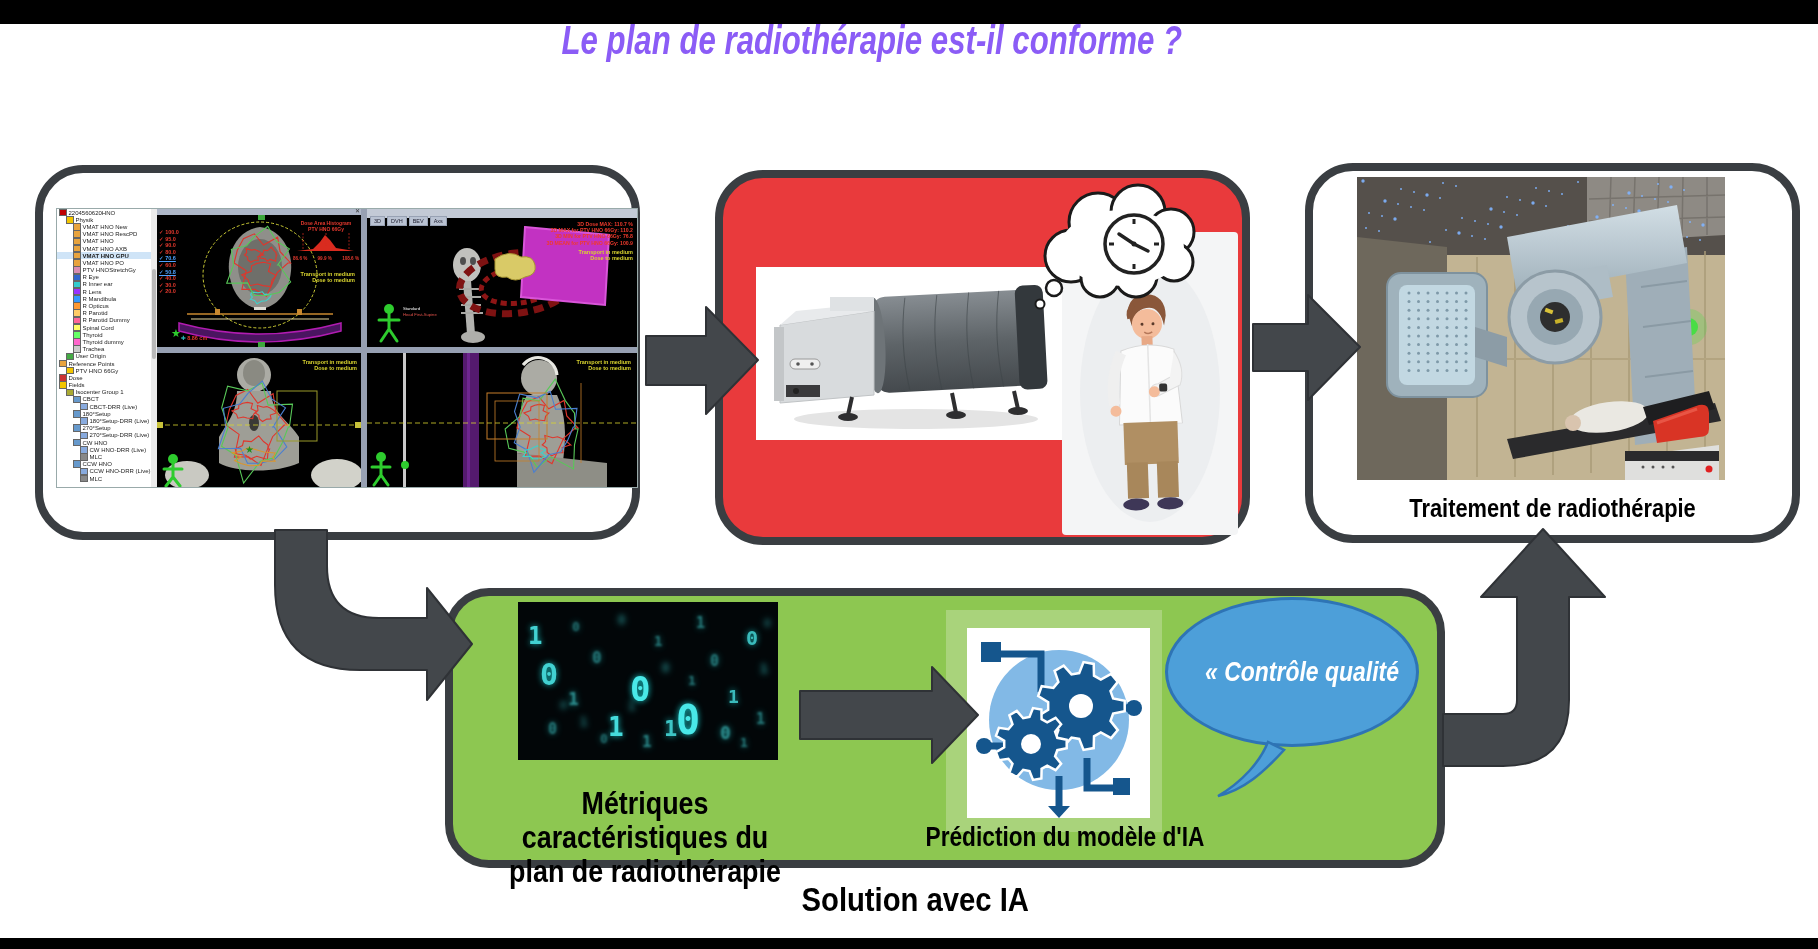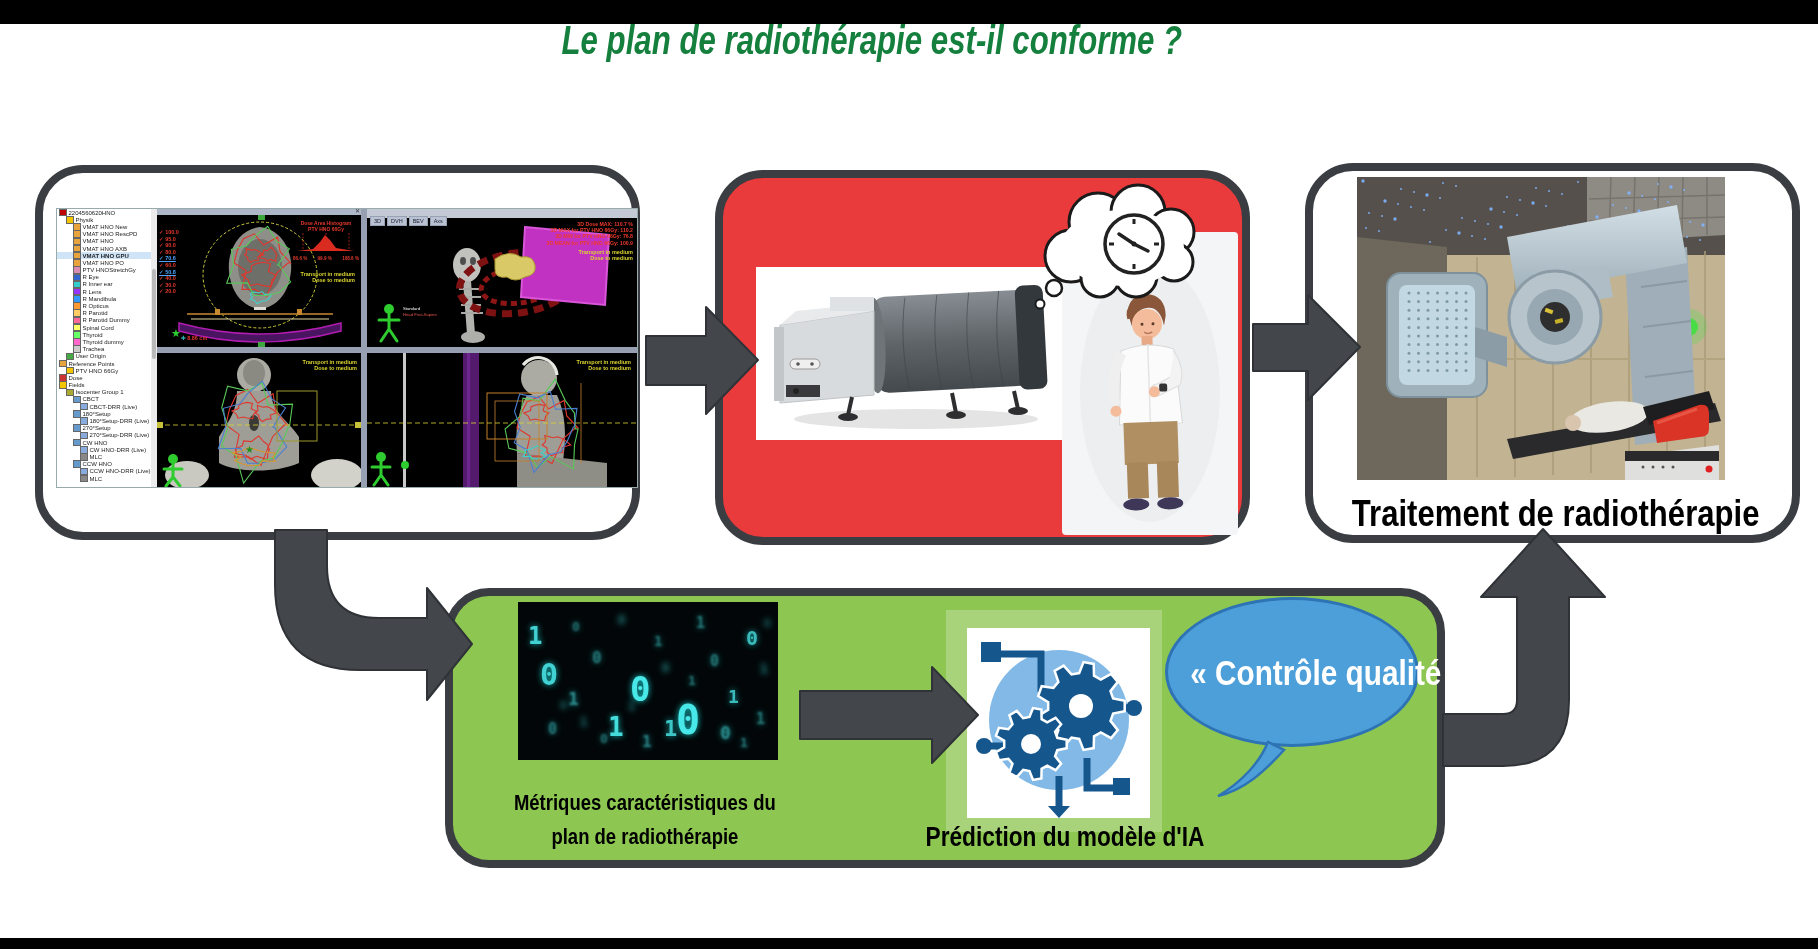--- a/index.html
+++ b/index.html
@@ -1,20 +1,20 @@
 <!DOCTYPE html>
 <html><head>
 <meta charset="utf-8">
 <style>
   html,body{margin:0;padding:0;background:#fff;}
   .stage{position:relative;width:1818px;height:949px;background:#fff;overflow:hidden;
          font-family:"Liberation Sans",sans-serif;}
   .bar{position:absolute;left:0;width:1818px;background:#000;}
   .title{position:absolute;left:222px;top:18px;width:1300px;text-align:center;
-         font-size:40px;font-weight:800;font-style:italic;color:#15803d;}
+         font-size:40px;font-weight:800;font-style:italic;color:#8b5cf6;}
   .title .cx{display:inline-block;transform:scaleX(.78);transform-origin:50% 50%;white-space:nowrap;}
   .heading{position:absolute;text-align:center;font-size:34px;font-weight:800;color:#000;}
   .heading .cx{display:inline-block;transform:scaleX(.86);transform-origin:50% 50%;white-space:nowrap;}
   .rbox{position:absolute;border:8px solid #3A3E42;background:#fff;border-radius:48px;box-sizing:border-box;}
   .cap{position:absolute;font-weight:800;color:#000;text-align:center;z-index:6;}
   .cap .cx{display:inline-block;transform:scaleX(.84);transform-origin:50% 50%;white-space:nowrap;}
   .cap2 .cx{white-space:normal;}
   
   .tps{position:absolute;left:13px;top:35px;width:580px;height:278px;border:1px solid #9aa;display:block;background:#fff;overflow:hidden;}
   .tree{position:absolute;left:0;top:0;width:100px;height:278px;background:#fff;overflow:hidden;border-right:1px solid #ccc;}
@@ -43,36 +43,37 @@
   .binary{position:absolute;left:518px;top:602px;width:260px;height:158px;background:#020608;overflow:hidden;z-index:2;}
   .bd{position:absolute;color:#49E8E8;font-family:"DejaVu Sans Mono",monospace;font-weight:700;
       text-shadow:0 0 6px #19c8c8;line-height:1;}
   .b1{filter:blur(1.3px);}
   .b2{filter:blur(2.6px);}
   .aiframe{position:absolute;left:946px;top:610px;width:216px;height:222px;background:#A9D37B;z-index:1;}
   .aiicon{position:absolute;left:967px;top:628px;width:183px;height:190px;background:#fff;z-index:2;}
   .bubble{position:absolute;left:1165px;top:597px;width:254px;height:150px;border-radius:50%;
           background:#4D9FD9;border:3px solid #2E74B5;box-sizing:border-box;z-index:3;
           display:flex;flex-direction:column;justify-content:center;text-align:center;}
-  .bubble .bl{font-size:35px;line-height:33px;font-weight:800;color:#fff;}
+  .bubble .bl{font-size:27px;line-height:33px;font-weight:800;font-style:italic;color:#fff;text-align:right;}
   .bubble .cx{display:inline-block;transform:scaleX(.85);white-space:nowrap;}
   .btail{position:absolute;left:1210px;top:740px;z-index:3;}
   .manwrap{position:absolute;left:1062px;top:232px;width:176px;height:303px;background:#F4F5F6;border-radius:4px;z-index:3;}
   .cloud{position:absolute;left:1016px;top:164px;z-index:4;}
   .arrowlayer{position:absolute;left:0;top:0;width:1818px;height:949px;z-index:5;pointer-events:none;}
 </style>
 </head>
 <body>
 
 <div class="stage">
 
   <div class="bar" style="top:0;height:24px;"></div>
   <div class="bar" style="top:938px;height:11px;"></div>
 
   <div class="title"><span class="cx">Le plan de radiothérapie est-il conforme ?</span></div>
+  <div class="heading" style="left:665px;top:880px;width:500px;"><span class="cx">Solution avec IA</span></div>
 
   <div class="rbox" style="left:35px;top:165px;width:605px;height:375px;">
     <div class="tps">
       <div class="tree">
         <div id="treeList">
             <div class="trow" style="padding-left: 2px;">
               <span class="ticon" style="background: rgb(192, 0, 0);"></span>
               <span>2204560620HNO</span>
             </div>
             <div class="trow" style="padding-left: 9px;">
@@ -653,21 +654,21 @@
         <path d="M300,246 L340,232" stroke="#E85545" stroke-width="3"></path>
         <polygon points="268,280 362,268 362,303 268,303" fill="#DFDFDD"></polygon>
         <rect x="268" y="274" width="94" height="10" fill="#2A2A2C"></rect>
         <circle cx="352" cy="292" r="3.5" fill="#E02020"></circle>
         <circle cx="286" cy="290" r="1.5" fill="#555"></circle>
           <circle cx="296" cy="290" r="1.5" fill="#555"></circle>
         <circle cx="306" cy="290" r="1.5" fill="#555"></circle>
           <circle cx="316" cy="290" r="1.5" fill="#555"></circle>
       </svg>
     </div>
-    <div class="cap" style="left:0px;top:322px;width:479px;font-size:37px;"><span class="cx">Traitement de radiothérapie</span></div>
+    <div class="cap" style="left:0px;top:322px;width:479px;font-size:26px;"><span class="cx">Traitement de radiothérapie</span></div>
   </div>
 
   <div class="rbox" style="left:445px;top:588px;width:1000px;height:280px;background:#8DC751;border-radius:44px;"></div>
   <div class="binary" id="binaryField">
       <span class="bd b0" style="left: 112px; top: 70px; font-size: 34px; opacity: 1;">0</span>
       <span class="bd b0" style="left: 158px; top: 98px; font-size: 40px; opacity: 1;">0</span>
       <span class="bd b0" style="left: 90px; top: 112px; font-size: 26px; opacity: 0.95;">1</span>
       <span class="bd b0" style="left: 10px; top: 22px; font-size: 24px; opacity: 0.9;">1</span>
       <span class="bd b0" style="left: 22px; top: 58px; font-size: 30px; opacity: 0.9;">0</span>
       <span class="bd b0" style="left: 146px; top: 116px; font-size: 22px; opacity: 0.85;">1</span>
@@ -717,21 +718,21 @@
     </svg>
   </div>
 
   <div class="bubble">
     <div class="bl"><span class="cx">« Contrôle qualité</span></div>
   </div>
   <svg class="btail" width="90" height="62" viewBox="0 0 90 62">
     <path d="M58,2 C50,22 32,42 8,56 C34,50 54,32 74,10 Z" fill="#4D9FD9" stroke="#2E74B5" stroke-width="2.5"></path>
   </svg>
 
-  <div class="cap cap2" style="left:445px;top:786px;width:400px;font-size:22px;line-height:34px;z-index:6;">
+  <div class="cap cap2" style="left:445px;top:786px;width:400px;font-size:32px;line-height:34px;z-index:6;">
     <span class="cx"><span>Métriques caractéristiques du</span><br><span>plan de radiothérapie</span></span>
   </div>
   <div class="cap" style="left:865px;top:822px;width:400px;font-size:27px;z-index:6;"><span class="cx">Prédiction du modèle d'IA</span></div>
 
   <svg class="arrowlayer" viewBox="0 0 1818 949">
     <g fill="#43474B" stroke="#2F3236" stroke-width="2" stroke-linejoin="round">
       <polygon points="646,336 706,336 706,307 758,360 706,414 706,385 646,385"></polygon>
       <polygon points="1253,324 1308,324 1308,295 1360,347 1308,400 1308,371 1253,371"></polygon>
       <polygon points="800,691 932,691 932,667 978,715 932,763 932,739 800,739"></polygon>
       <path d="M275,530 L275,585 Q275,670 360,670 L427,670 L427,700 L472,644 L427,588 L427,618 L379,618 Q327,618 327,566 L327,530 Z"></path>

